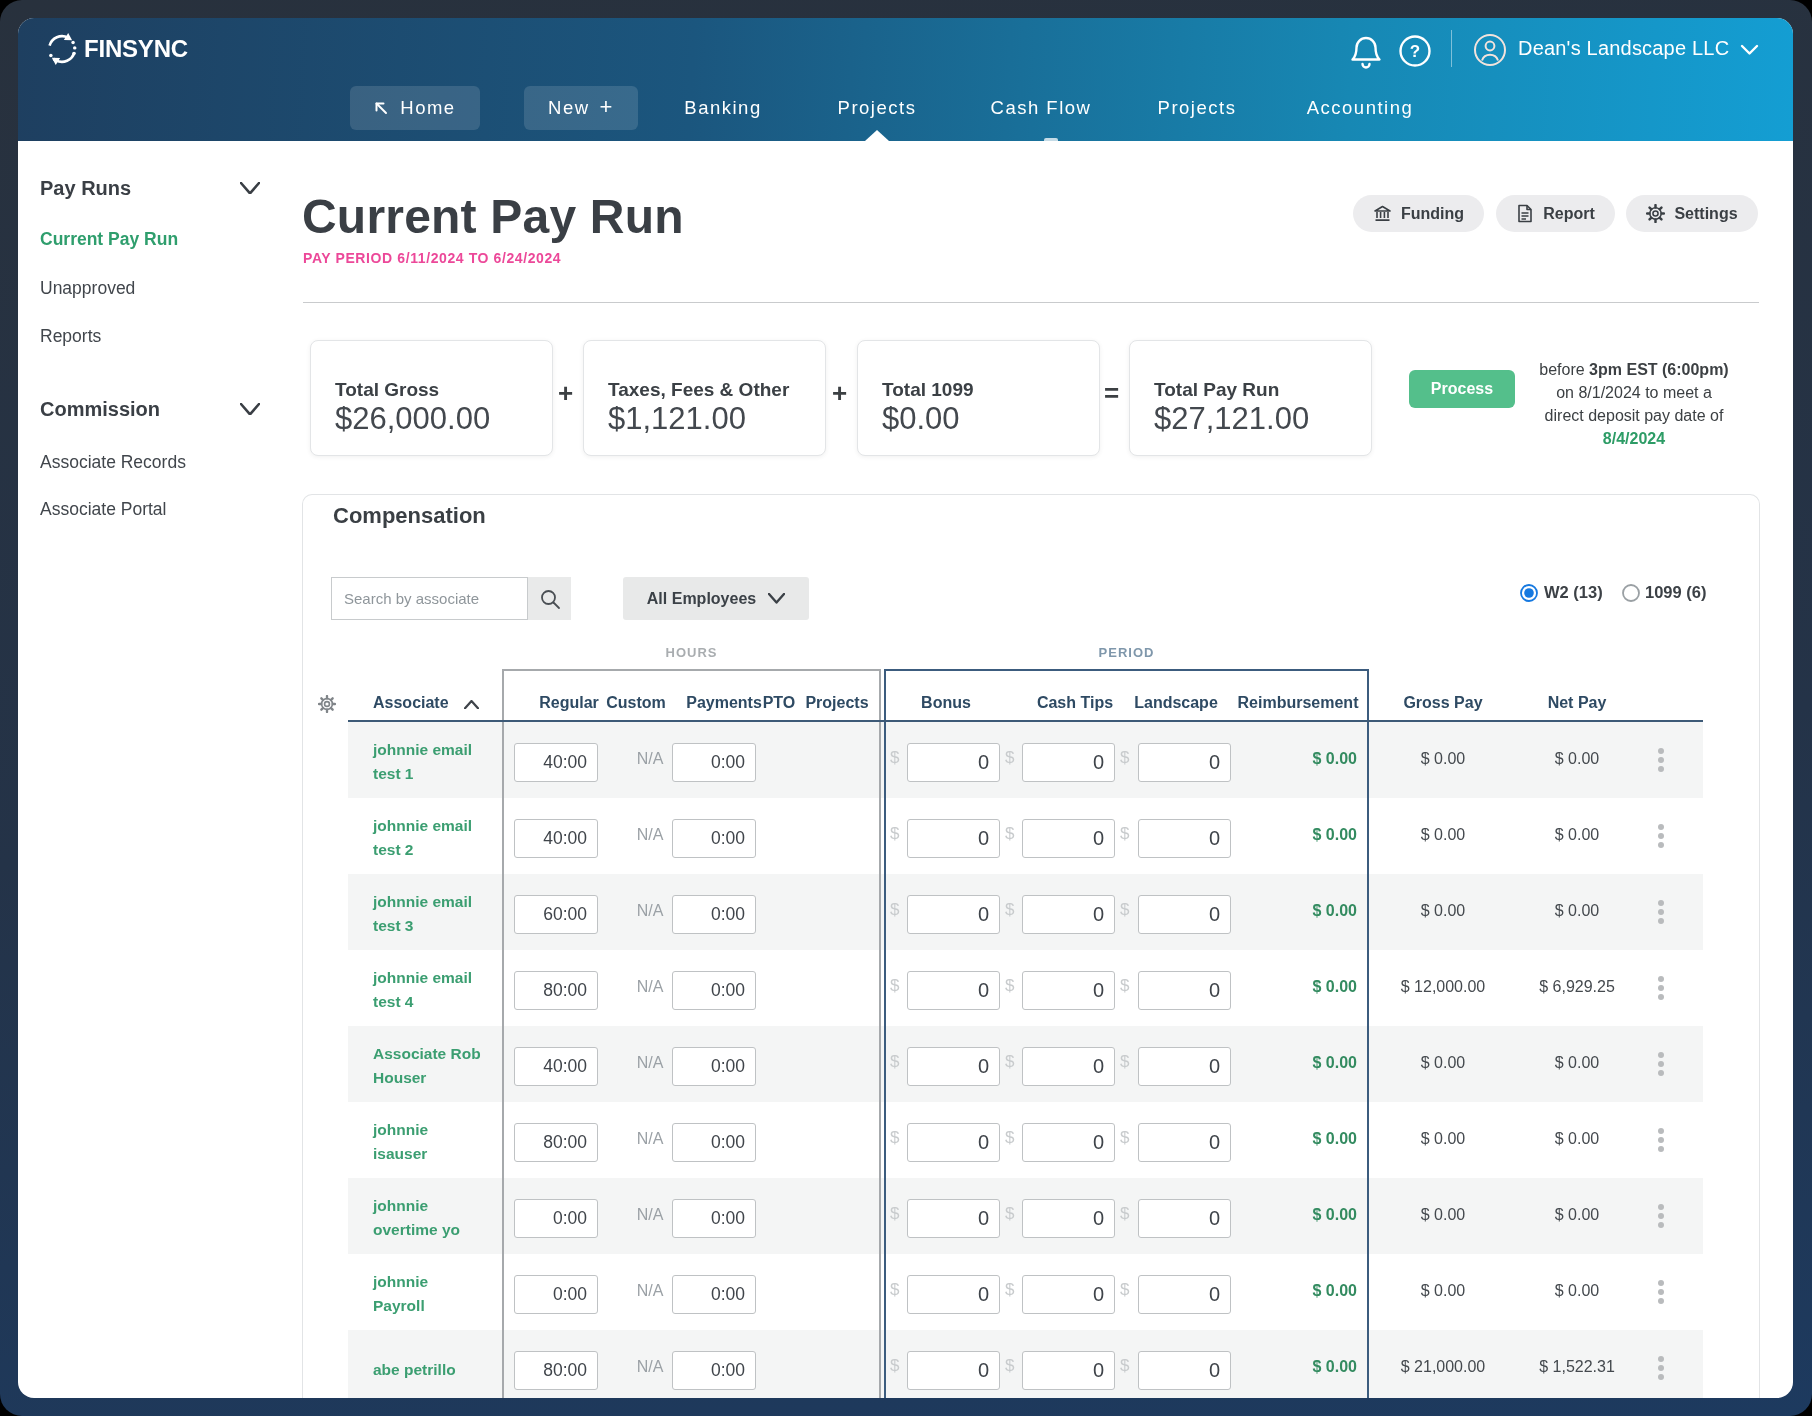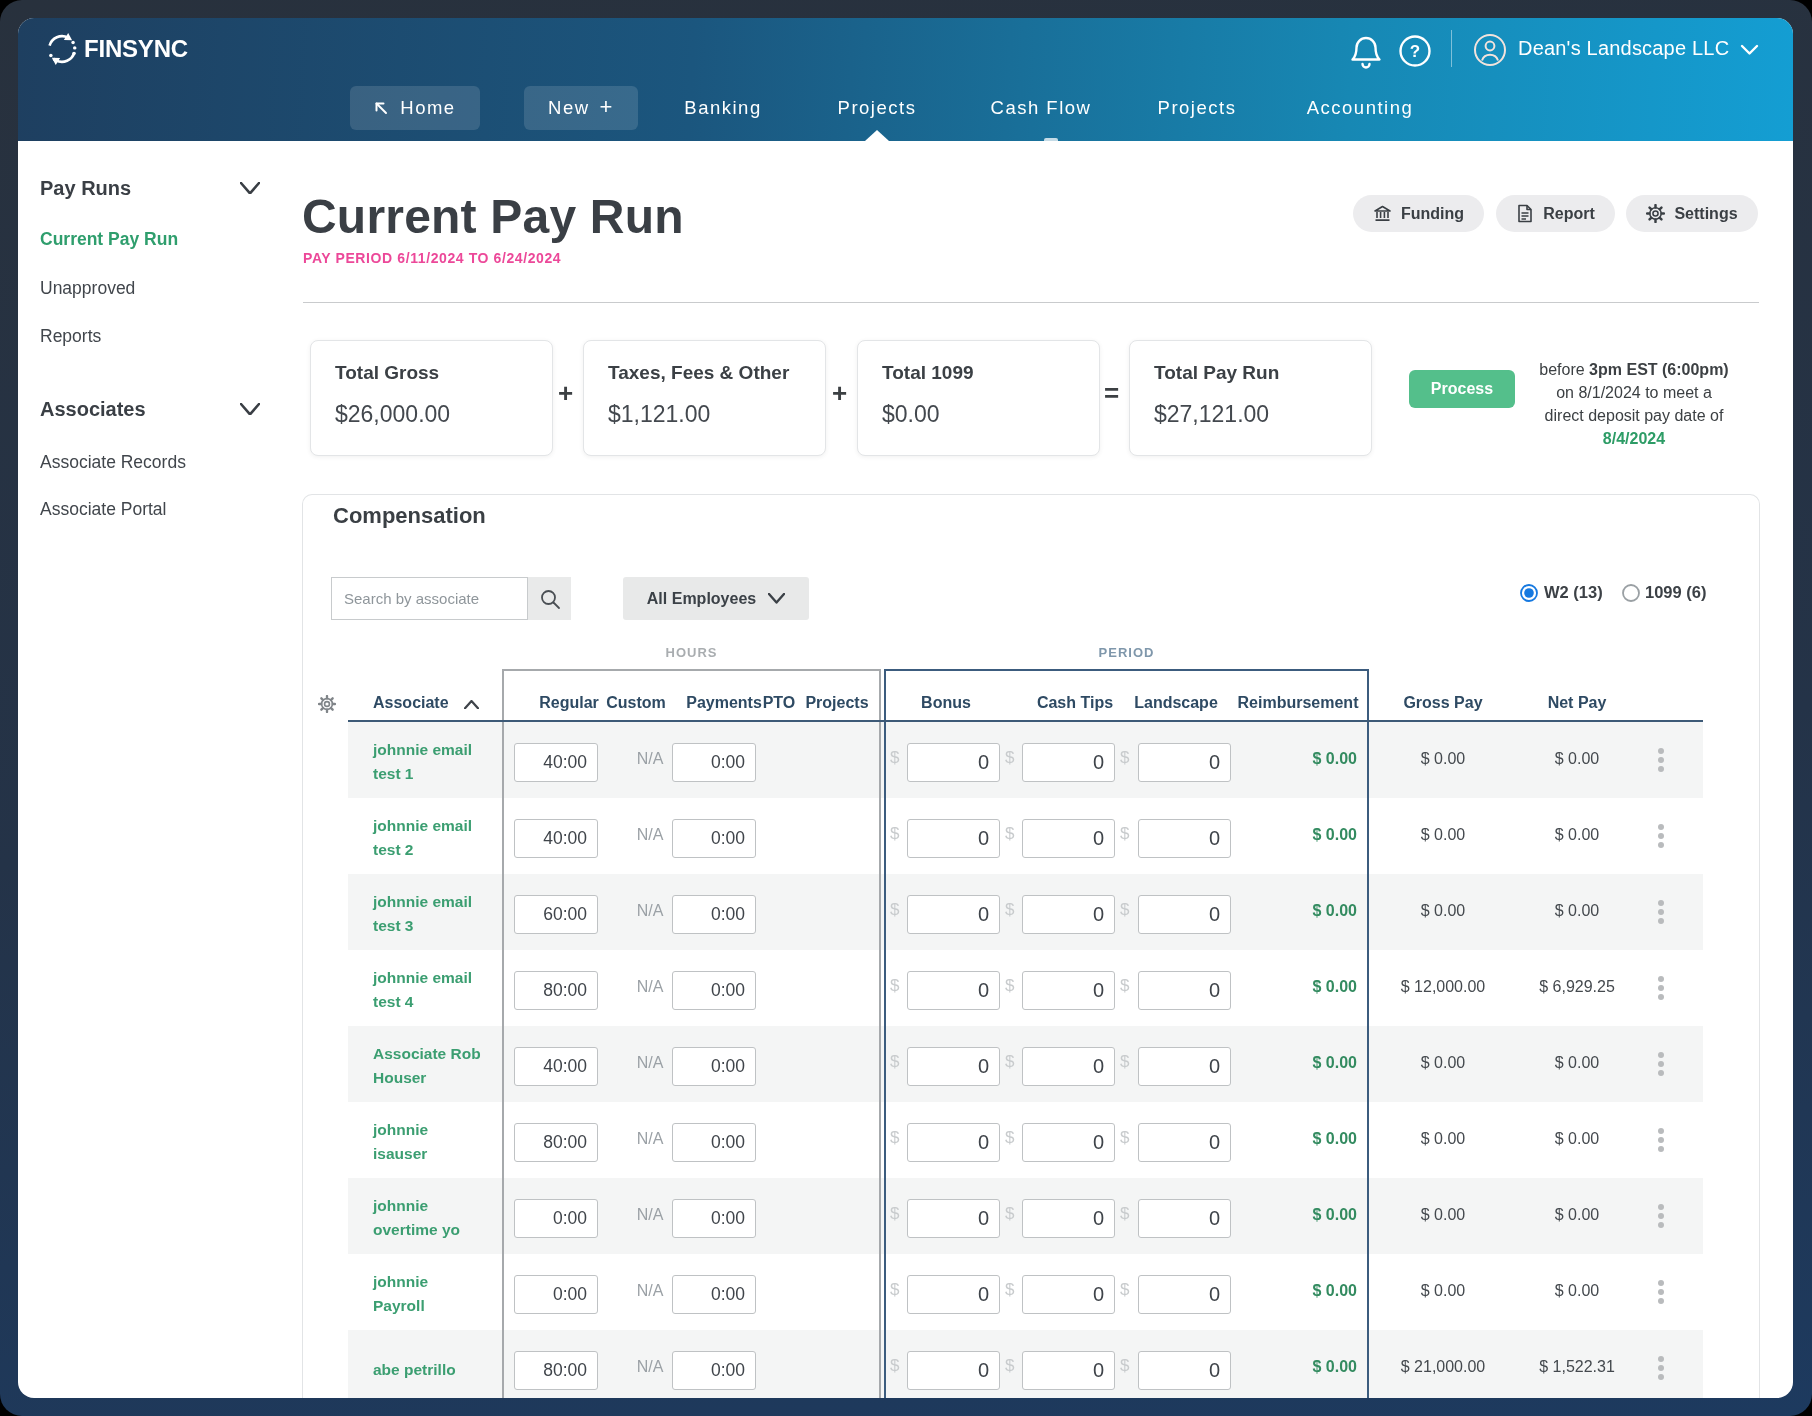--- a/index.html
+++ b/index.html
@@ -20,22 +20,22 @@
 .snav.b{font-weight:700;font-size:20px;color:#3a3f45;}
 .snav.g{color:#2f9e6d;font-weight:700;}
 
 .title{position:absolute;left:284px;top:176px;font-size:48px;font-weight:700;color:#3a3f45;letter-spacing:0.2px;line-height:46px;}
 .subt{position:absolute;left:285px;top:232px;font-size:14px;font-weight:700;color:#ec4899;letter-spacing:0.6px;}
 .hr{position:absolute;left:285px;top:284px;width:1456px;height:1px;background:#c9cbcd;}
 .pill{position:absolute;top:177px;height:37px;background:#ececee;border-radius:19px;
   display:flex;align-items:center;justify-content:center;gap:9px;font-size:16px;font-weight:700;color:#3a3f44;}
 .card{position:absolute;top:322px;width:243px;height:116px;background:#fff;border:1px solid #e3e5e7;
   border-radius:8px;box-shadow:0 1px 4px rgba(60,64,67,0.08);}
-.card .t{position:absolute;left:24px;top:21px;font-size:19px;font-weight:700;color:#3b4045;}
-.card .v{position:absolute;left:24px;top:60px;font-size:23px;color:#43484e;}
+.card .t{position:absolute;left:24px;top:38px;font-size:19px;font-weight:700;color:#3b4045;}
+.card .v{position:absolute;left:24px;top:60px;font-size:31px;color:#43484e;}
 .op{position:absolute;top:360px;font-size:26px;font-weight:600;color:#3c4043;}
 .process{position:absolute;left:1391px;top:352px;width:106px;height:38px;background:#54bf8b;border-radius:6px;
   color:#fff;font-size:16px;font-weight:700;display:flex;align-items:center;justify-content:center;}
 .ptxt{position:absolute;left:1490px;top:340px;width:252px;text-align:center;font-size:16px;color:#3c4043;line-height:23px;}
 .ptxt .gr{color:#2d9c66;font-weight:700;}
 
 .panel{position:absolute;left:284px;top:476px;width:1458px;height:904px;background:#fff;
   border:1px solid #e2e4e6;border-radius:10px 10px 0 0;border-bottom:none;}
 .ctitle{position:absolute;left:315px;top:485px;font-size:22px;font-weight:700;color:#3a3f44;}
 .search{position:absolute;left:313px;top:559px;width:197px;height:43px;border:1px solid #c8cbcd;background:#fff;
@@ -117,21 +117,21 @@
         <div class="tri" style="left:847px"></div>
         <div class="abs" style="left:1026px;top:120px;width:14px;height:3px;background:rgba(255,255,255,0.75);border-radius:2px 2px 0 0"></div>
       </div>
 <div class="snav b" style="left:22px;top:159px">Pay Runs</div>
       <svg class="abs" style="left:222px;top:164px" width="20" height="12" viewBox="0 0 20 12">
 <path d="M1 1 L10.0 11.4 L19 1" fill="none" stroke="#3a3f45" stroke-width="2.6" stroke-linecap="round" stroke-linejoin="round"></path>
       </svg>
       <div class="snav g" style="left:22px;top:211px">Current Pay Run</div>
       <div class="snav " style="left:22px;top:260px">Unapproved</div>
       <div class="snav " style="left:22px;top:308px">Reports</div>
-      <div class="snav b" style="left:22px;top:380px">Associates</div>
+      <div class="snav b" style="left:22px;top:380px">Commission</div>
       <svg class="abs" style="left:222px;top:385px" width="20" height="12" viewBox="0 0 20 12">
 <path d="M1 1 L10.0 11.4 L19 1" fill="none" stroke="#3a3f45" stroke-width="2.6" stroke-linecap="round" stroke-linejoin="round"></path>
       </svg>
       <div class="snav " style="left:22px;top:434px">Associate Records</div>
       <div class="snav " style="left:22px;top:481px">Associate Portal</div>
 <div class="title">Current Pay Run</div>
       <div class="subt">PAY PERIOD 6/11/2024 TO 6/24/2024</div>
       <div class="hr"></div>
       <div class="pill" style="left:1335px;width:131px"><svg width="19" height="19" viewBox="0 0 19 19" fill="none" stroke="#3a3f44" stroke-width="1.6">
 <path d="M2 7 L9.5 2.5 L17 7 Z" stroke-linejoin="round"></path>

